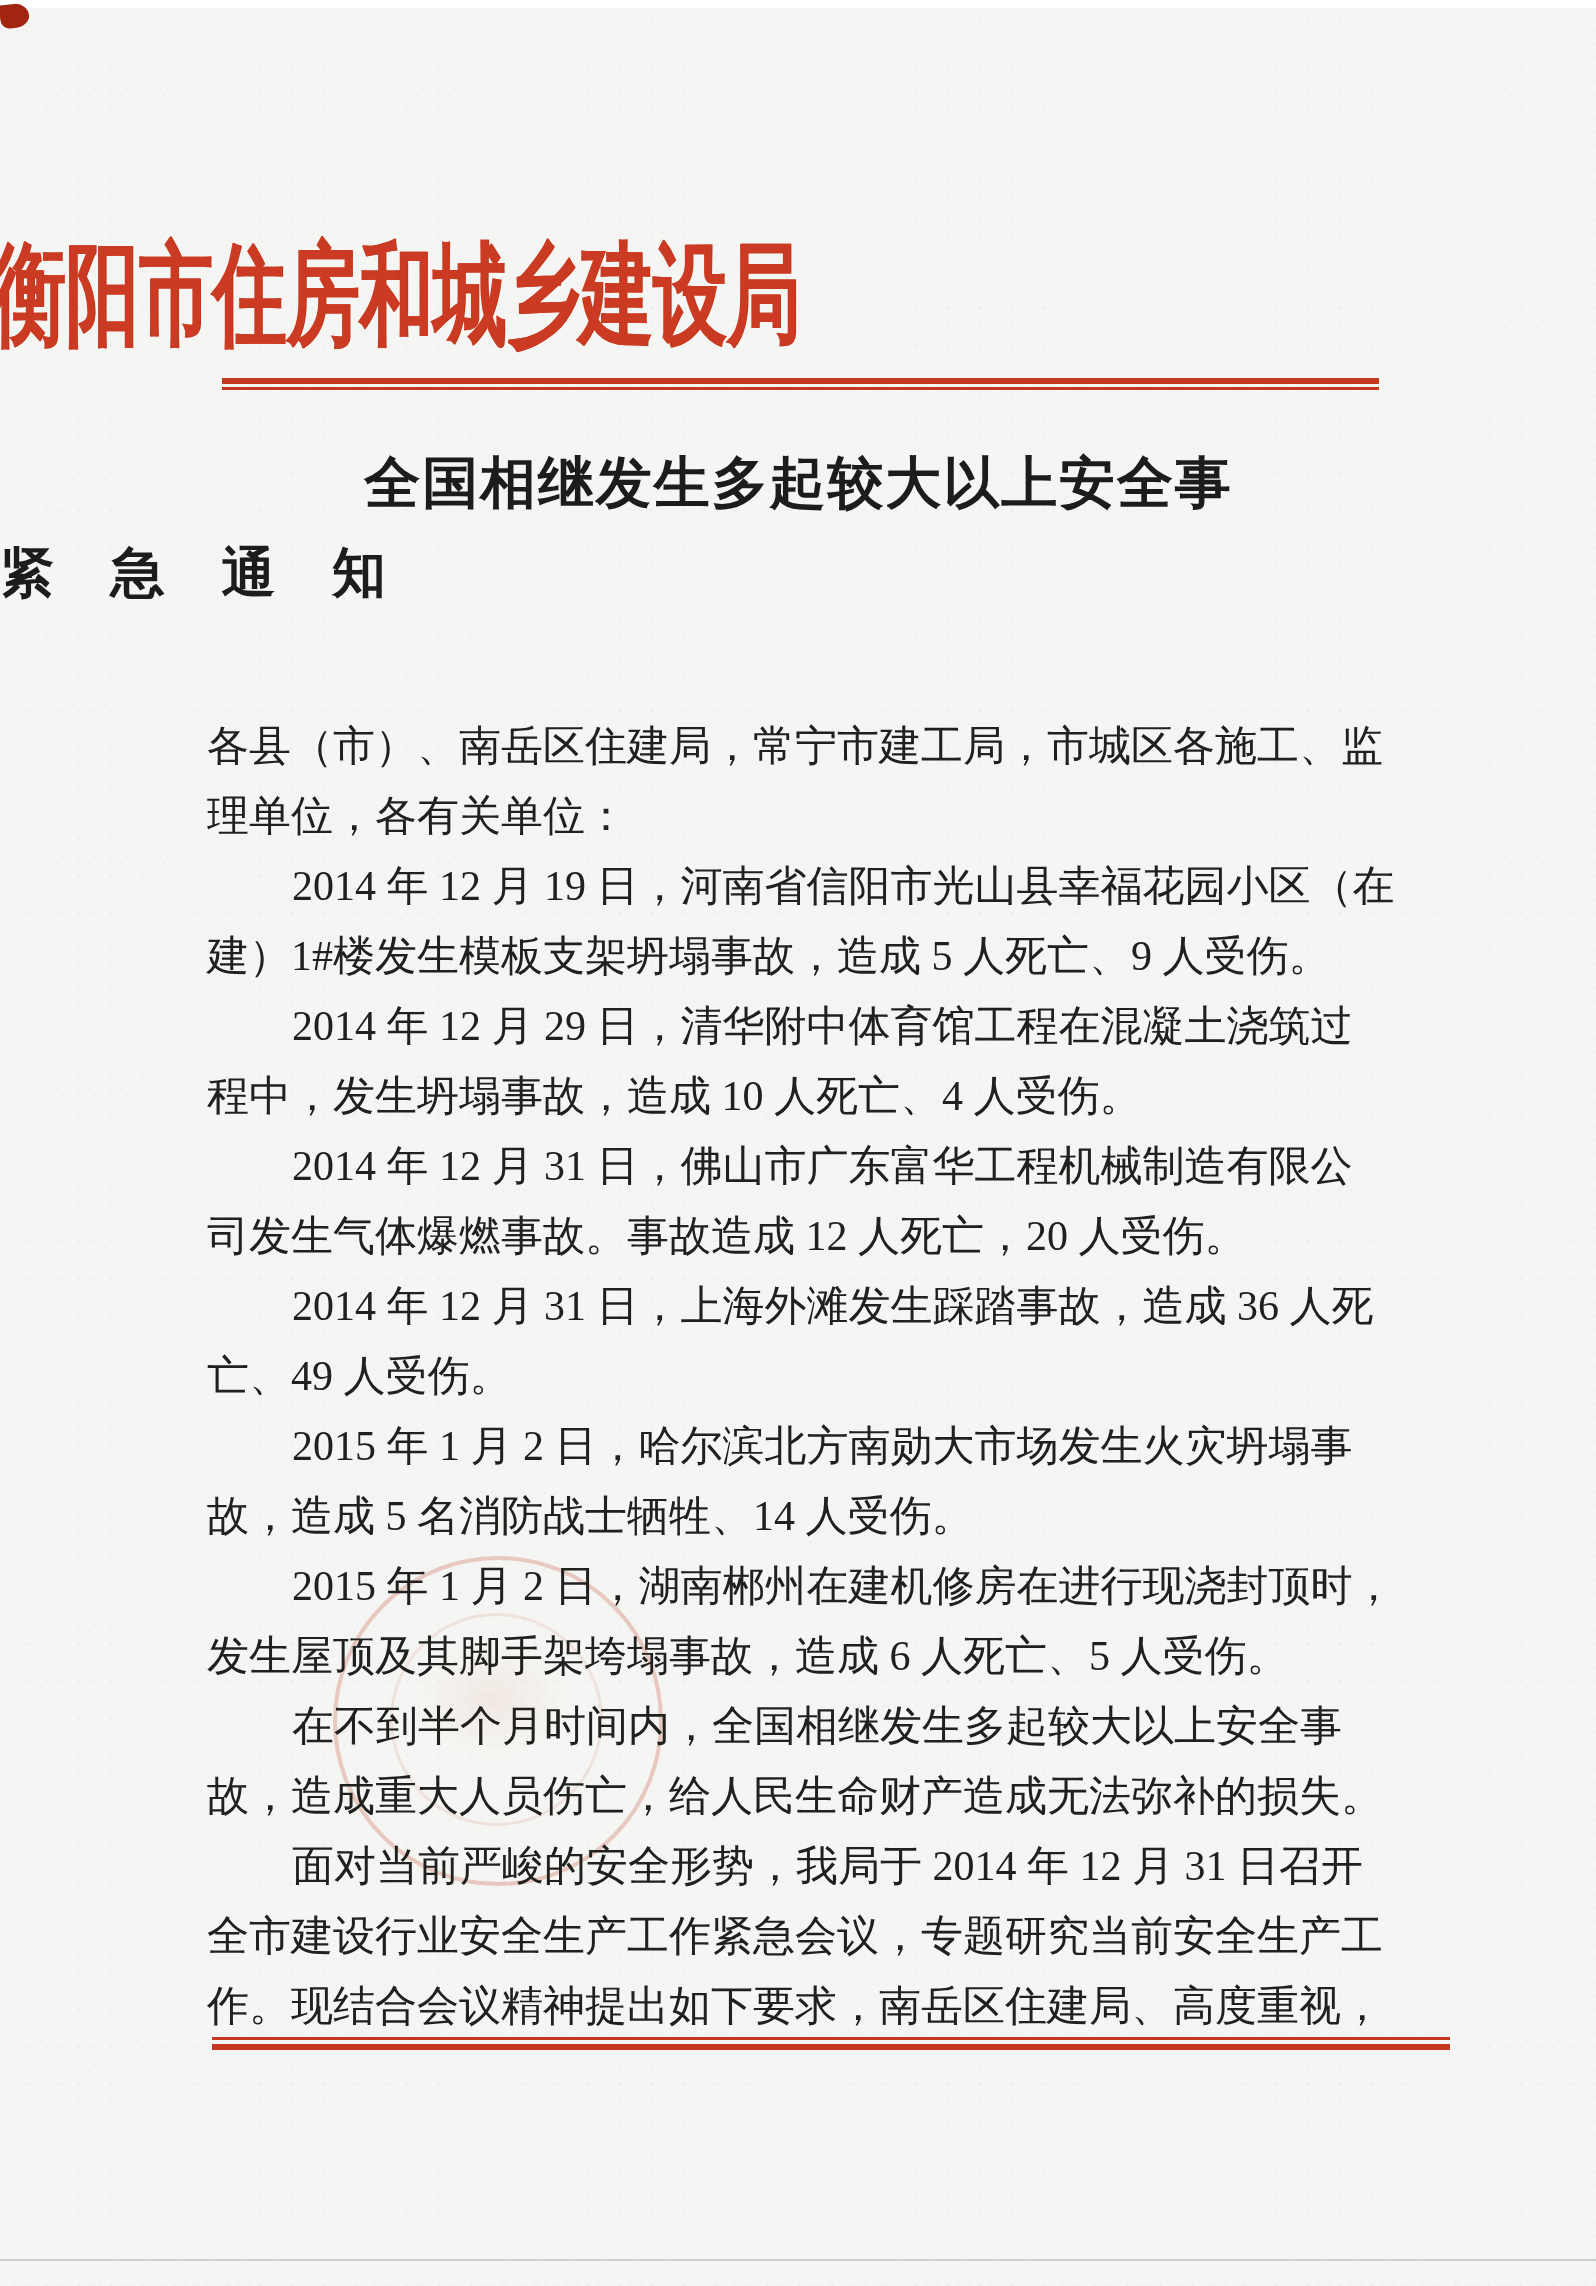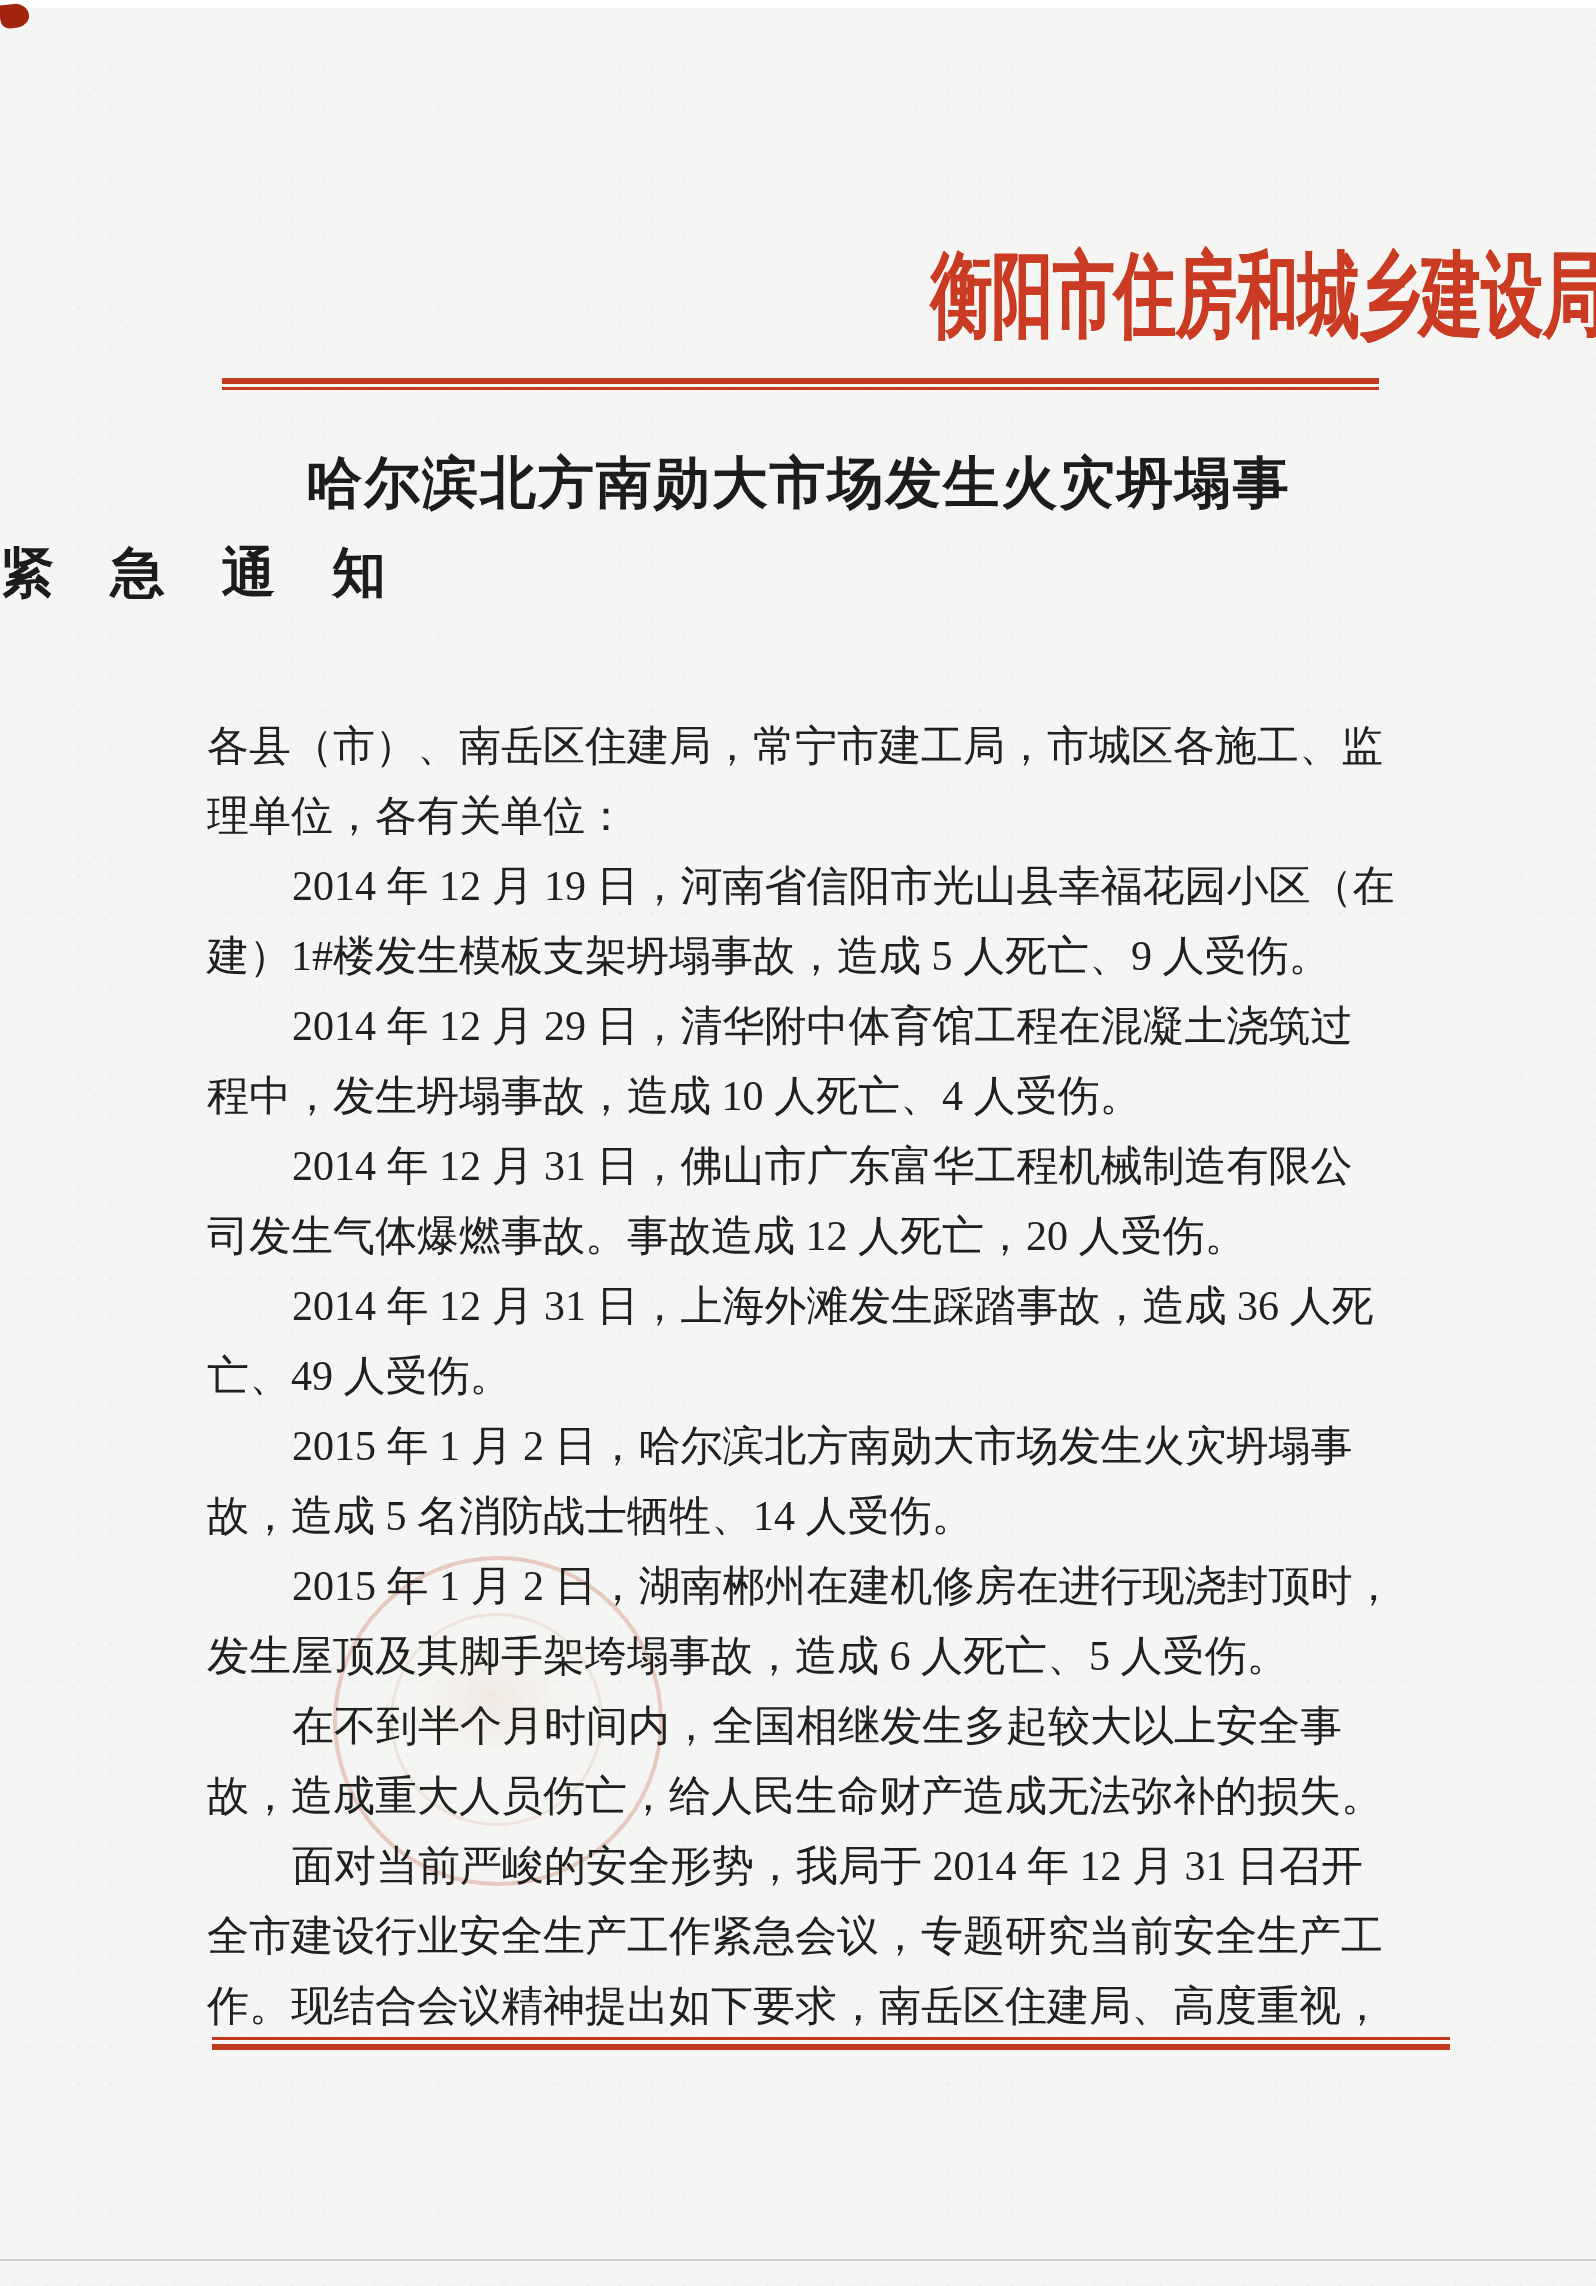--- a/index.html
+++ b/index.html
@@ -18,23 +18,23 @@
   }
   .top-white-band{position:absolute;left:0;top:0;width:100%;height:7.7px;background:#ffffff;}
   .corner-mark{
     position:absolute;left:0;top:3.9px;width:29px;height:24px;
     background:#a1250f;
     border-radius:0 65% 75% 45% / 0 75% 65% 55%;
     transform:rotate(-6deg);
   }
   .letterhead{
     position:absolute;left:0;top:224px;width:100%;height:145px;
-    line-height:145px;text-align:right;
+    line-height:145px;text-align:left;
     color:#cb3a22;
-    font-size:60px;font-weight:900;
+    font-size:72px;font-weight:900;
     white-space:nowrap;
   }
   .letterhead .stretch{
     display:inline-block;
     transform:scale(1.02,1.55);
     transform-origin:center center;
     text-shadow:1px 0 0 #c23518;
   }
   .rule{position:absolute;background:#c23920;}
   .head-rule-thick{left:222px;top:378px;width:1157px;height:5.8px;}
@@ -92,21 +92,21 @@
   <div class="top-white-band"></div>
   <div class="corner-mark"></div>
 
   <div class="letterhead">
     <span class="stretch">衡阳市住房和城乡建设局</span>
   </div>
 
   <div class="rule head-rule-thick"></div>
   <div class="rule head-rule-thin"></div>
 
-  <div class="doc-title-1">哈尔滨北方南勋大市场发生火灾坍塌事</div>
+  <div class="doc-title-1">全国相继发生多起较大以上安全事</div>
   <div class="doc-title-2">紧 急 通 知</div>
 
   <div class="stamp">
     <div class="stamp-inner"></div>
   </div>
   <div class="stamp-smudge"></div>
 
   <div class="body-text">
       <div class="body-line">各县（市）、南岳区住建局，常宁市建工局，市城区各施工、监</div>
       <div class="body-line">理单位，各有关单位：</div>

